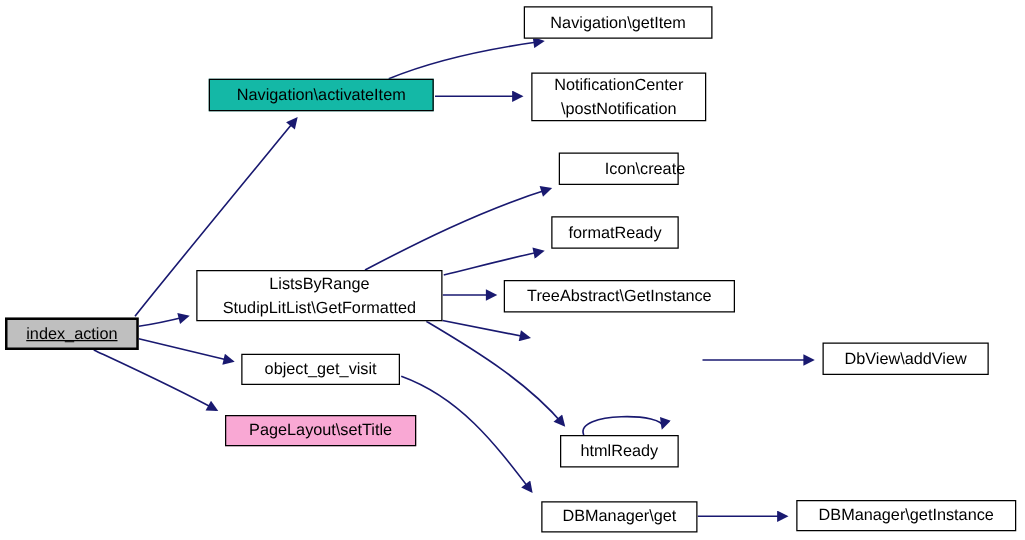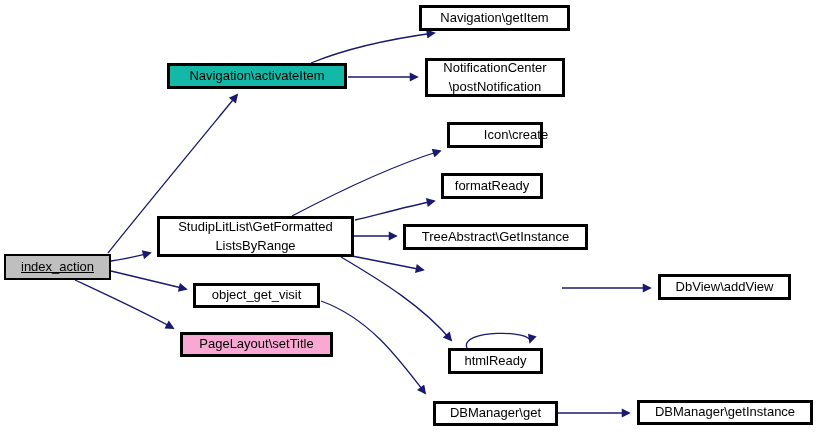--- a/index.html
+++ b/index.html
@@ -14,21 +14,21 @@
   svg.edge-layer {
     position: absolute;
     left: 0; top: 0;
     width: 820px; height: 432px;
     pointer-events: none;
   }
   .node-layer { position: absolute; left: 0; top: 0; width: 820px; height: 432px; }
   .node {
     position: absolute;
     box-sizing: border-box;
-    border: 3px solid #14532d;
+    border: 1px solid #14532d;
     background: #ffffff;
     color: #000000;
     display: flex;
     flex-direction: column;
     align-items: center;
     justify-content: center;
     font-size: 13px;
     line-height: 1.45;
     white-space: nowrap;
     cursor: pointer;
@@ -81,22 +81,22 @@
         <span>NotificationCenter</span>
         <span>\postNotification</span>
       </div>
       <div class="node" style="left: 447px; top: 122px; width: 96px; height: 26px; background: rgb(255, 255, 255); border-color: rgb(0, 0, 0); padding-left: 42px;">
         <span>Icon\create</span>
       </div>
       <div class="node" style="left: 441px; top: 173px; width: 102px; height: 26px; background: rgb(255, 255, 255); border-color: rgb(0, 0, 0);">
         <span>formatReady</span>
       </div>
       <div class="node" style="left: 157px; top: 216px; width: 197px; height: 41px; background: rgb(255, 255, 255); border-color: rgb(0, 0, 0);">
+        <span>ListsByRange</span>
         <span>StudipLitList\GetFormatted</span>
-        <span>ListsByRange</span>
       </div>
       <div class="node" style="left: 403px; top: 224px; width: 185px; height: 26px; background: rgb(255, 255, 255); border-color: rgb(0, 0, 0);">
         <span>TreeAbstract\GetInstance</span>
       </div>
       <div class="node" style="left: 658px; top: 274px; width: 133px; height: 26px; background: rgb(255, 255, 255); border-color: rgb(0, 0, 0);">
         <span>DbView\addView</span>
       </div>
       <div class="node" style="left: 193px; top: 283px; width: 127px; height: 25px; background: rgb(255, 255, 255); border-color: rgb(0, 0, 0);">
         <span>object_get_visit</span>
       </div>

